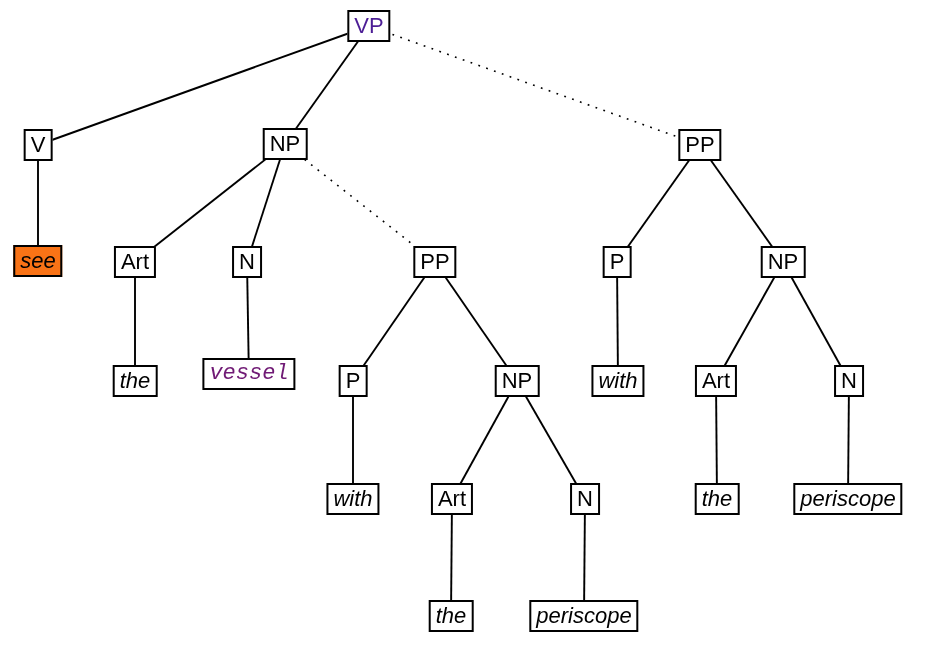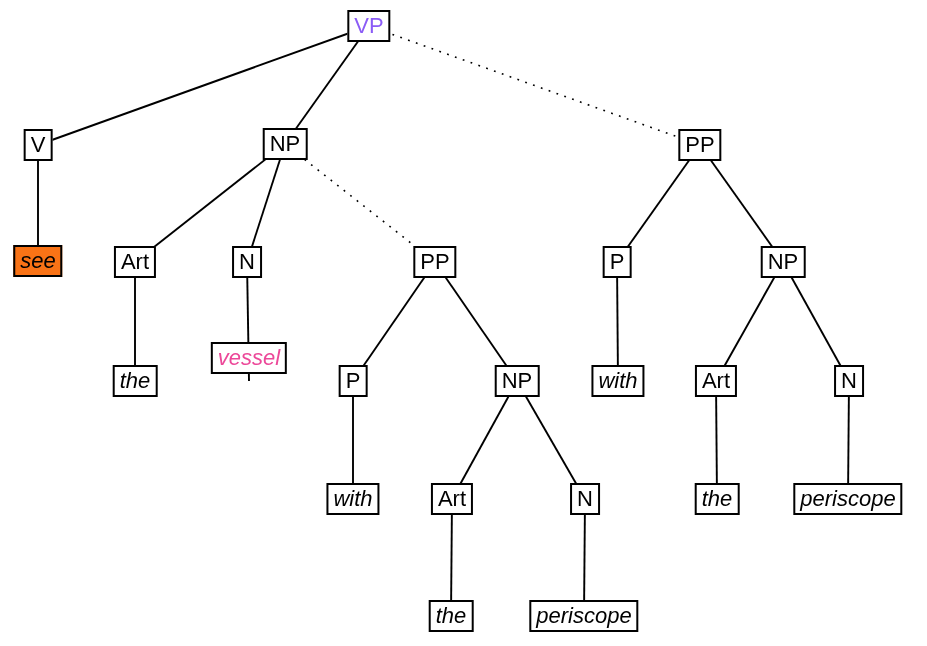--- a/index.html
+++ b/index.html
@@ -55,32 +55,32 @@
       <line x1="452" y1="499" x2="451" y2="616" stroke="#000000" stroke-width="1.9"></line>
       <line x1="585" y1="499" x2="584" y2="616" stroke="#000000" stroke-width="1.9"></line>
       <line x1="700" y1="145" x2="617" y2="262" stroke="#000000" stroke-width="1.9"></line>
       <line x1="700" y1="145" x2="783" y2="262" stroke="#000000" stroke-width="1.9"></line>
       <line x1="617" y1="262" x2="618" y2="381" stroke="#000000" stroke-width="1.9"></line>
       <line x1="783" y1="262" x2="716" y2="381" stroke="#000000" stroke-width="1.9"></line>
       <line x1="783" y1="262" x2="849" y2="381" stroke="#000000" stroke-width="1.9"></line>
       <line x1="716" y1="381" x2="717" y2="499" stroke="#000000" stroke-width="1.9"></line>
       <line x1="849" y1="381" x2="848" y2="499" stroke="#000000" stroke-width="1.9"></line>
     </svg>
-    <div class="node" style="left: 369px; top: 26px; border-color: rgb(0, 0, 0); background: rgb(255, 255, 255); color: #8b5cf6;">VP</div>
+    <div class="node" style="left: 369px; top: 26px; border-color: rgb(0, 0, 0); background: rgb(255, 255, 255); color: #4c1d95;">VP</div>
     <div class="node" style="left: 38px; top: 145px; border-color: rgb(0, 0, 0); background: rgb(255, 255, 255); color: rgb(0, 0, 0);">V</div>
     <div class="node" style="left: 285px; top: 144px; border-color: rgb(0, 0, 0); background: rgb(255, 255, 255); color: rgb(0, 0, 0);">NP</div>
     <div class="node" style="left: 700px; top: 145px; border-color: rgb(0, 0, 0); background: rgb(255, 255, 255); color: rgb(0, 0, 0);">PP</div>
     <div class="node italic" style="left: 38px; top: 261px; border-color: rgb(0, 0, 0); background: #f97316; color: rgb(0, 0, 0);">see</div>
     <div class="node" style="left: 135px; top: 262px; border-color: rgb(0, 0, 0); background: rgb(255, 255, 255); color: rgb(0, 0, 0);">Art</div>
     <div class="node" style="left: 247px; top: 262px; border-color: rgb(0, 0, 0); background: rgb(255, 255, 255); color: rgb(0, 0, 0);">N</div>
     <div class="node" style="left: 435px; top: 262px; border-color: rgb(0, 0, 0); background: rgb(255, 255, 255); color: rgb(0, 0, 0);">PP</div>
     <div class="node" style="left: 617px; top: 262px; border-color: rgb(0, 0, 0); background: rgb(255, 255, 255); color: rgb(0, 0, 0);">P</div>
     <div class="node" style="left: 783px; top: 262px; border-color: rgb(0, 0, 0); background: rgb(255, 255, 255); color: rgb(0, 0, 0);">NP</div>
     <div class="node italic" style="left: 135px; top: 381px; border-color: rgb(0, 0, 0); background: rgb(255, 255, 255); color: rgb(0, 0, 0);">the</div>
-    <div class="node italic" style="left: 249px; top: 358px; border-color: rgb(0, 0, 0); background: rgb(255, 255, 255); color: #ec4899;">vessel</div>
+    <div class="node italic" style="left: 249px; top: 374px; border-color: rgb(0, 0, 0); background: rgb(255, 255, 255); color: #701a75; font-family: Liberation Mono, monospace;">vessel</div>
     <div class="node" style="left: 353px; top: 381px; border-color: rgb(0, 0, 0); background: rgb(255, 255, 255); color: rgb(0, 0, 0);">P</div>
     <div class="node" style="left: 517px; top: 381px; border-color: rgb(0, 0, 0); background: rgb(255, 255, 255); color: rgb(0, 0, 0);">NP</div>
     <div class="node italic" style="left: 618px; top: 381px; border-color: rgb(0, 0, 0); background: rgb(255, 255, 255); color: rgb(0, 0, 0);">with</div>
     <div class="node" style="left: 716px; top: 381px; border-color: rgb(0, 0, 0); background: rgb(255, 255, 255); color: rgb(0, 0, 0);">Art</div>
     <div class="node" style="left: 849px; top: 381px; border-color: rgb(0, 0, 0); background: rgb(255, 255, 255); color: rgb(0, 0, 0);">N</div>
     <div class="node italic" style="left: 353px; top: 499px; border-color: rgb(0, 0, 0); background: rgb(255, 255, 255); color: rgb(0, 0, 0);">with</div>
     <div class="node" style="left: 452px; top: 499px; border-color: rgb(0, 0, 0); background: rgb(255, 255, 255); color: rgb(0, 0, 0);">Art</div>
     <div class="node" style="left: 585px; top: 499px; border-color: rgb(0, 0, 0); background: rgb(255, 255, 255); color: rgb(0, 0, 0);">N</div>
     <div class="node italic" style="left: 717px; top: 499px; border-color: rgb(0, 0, 0); background: rgb(255, 255, 255); color: rgb(0, 0, 0);">the</div>
     <div class="node italic" style="left: 848px; top: 499px; border-color: rgb(0, 0, 0); background: rgb(255, 255, 255); color: rgb(0, 0, 0);">periscope</div>

